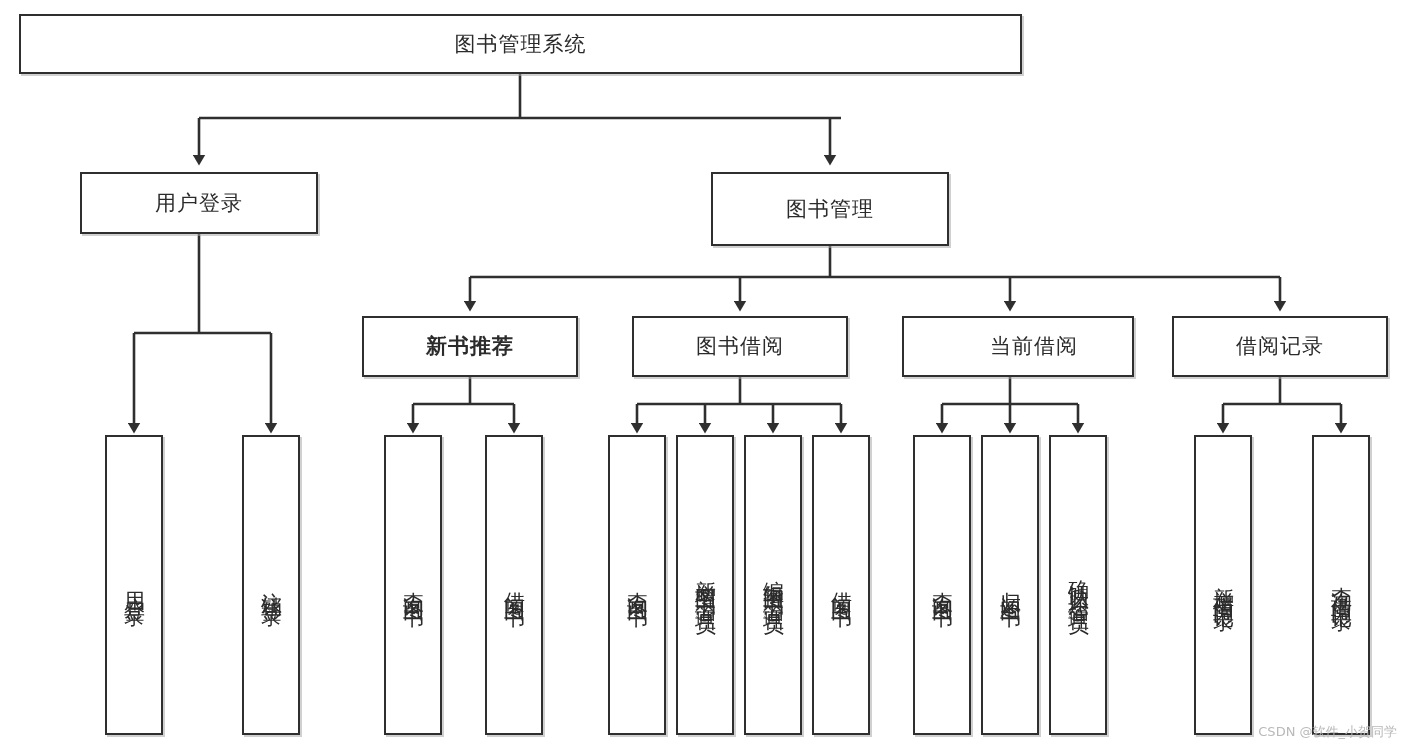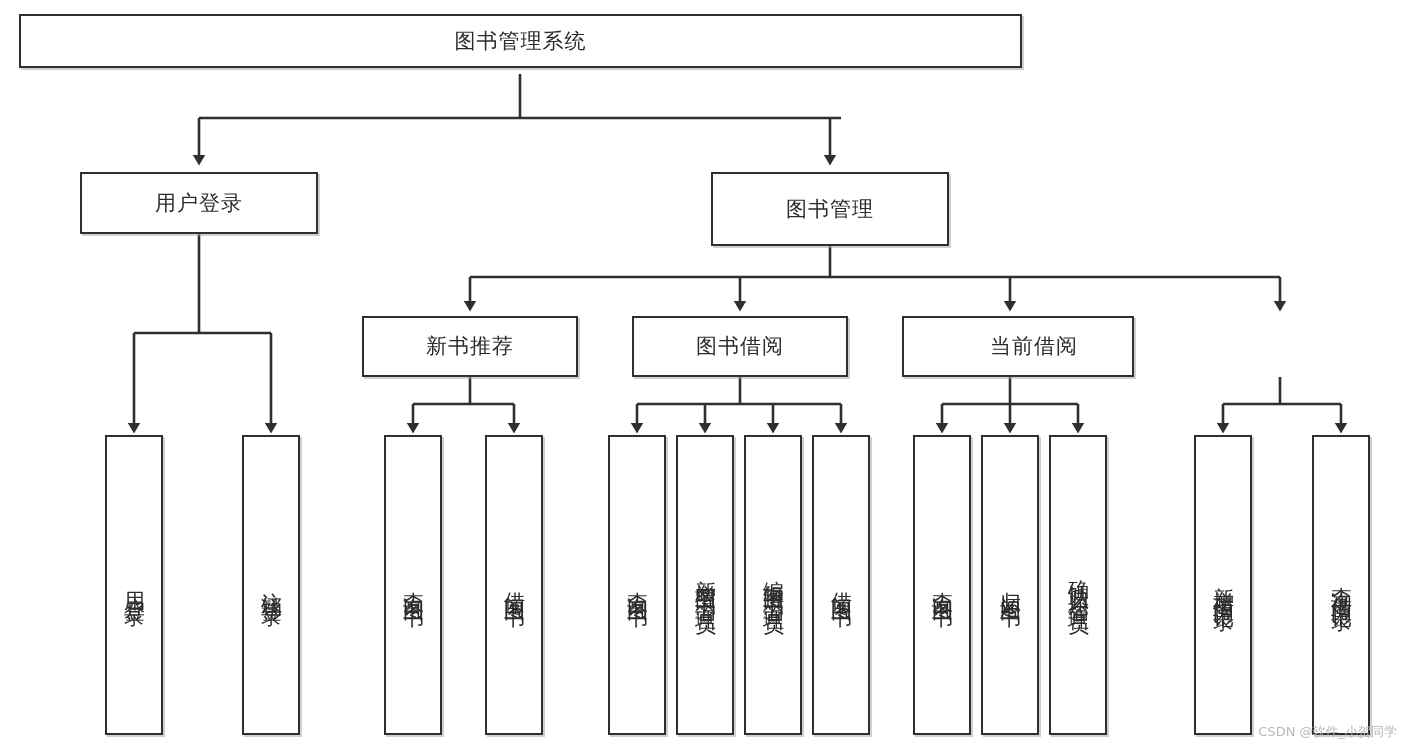--- a/index.html
+++ b/index.html
@@ -66,39 +66,42 @@
       <path d="M1010,404 L1010,424" marker-end="url(#arr)"></path>
       <path d="M1078,404 L1078,424" marker-end="url(#arr)"></path>
 
       <path d="M1280,377 L1280,404"></path>
       <path d="M1223,404 L1341,404"></path>
       <path d="M1223,404 L1223,424" marker-end="url(#arr)"></path>
       <path d="M1341,404 L1341,424" marker-end="url(#arr)"></path>
     </g>
   </svg>
 
-  <div class="node h-node" style="left:19px;top:14px;width:1003px;height:54px;text-align:center;">
+  <div class="node h-node" style="left:19px;top:14px;width:1003px;height:60px;text-align:center;">
     <span class="lbl">图书管理系统</span>
   </div>
 
   <div class="node h-node" style="left:80px;top:172px;width:238px;height:62px;">
     <span class="lbl">用户登录</span>
   </div>
   <div class="node h-node" style="left:711px;top:172px;width:238px;height:74px;">
     <span class="lbl">图书管理</span>
   </div>
 
-  <div class="node h-node" style="left:362px;top:316px;width:216px;height:61px;">
+  <div class="node h-node" style="left:362px;top:316px;width:216px;height:61px;font-weight:bold;">
     <span class="lbl">新书推荐</span>
   </div>
   <div class="node h-node" style="left:632px;top:316px;width:216px;height:61px;">
     <span class="lbl">图书借阅</span>
   </div>
   <div class="node h-node" style="left:902px;top:316px;width:232px;height:61px;padding-left:32px;">
     <span class="lbl">当前借阅</span>
+  </div>
+  <div class="node h-node" style="left:1172px;top:316px;width:216px;height:61px;">
+    <span class="lbl">借阅记录</span>
   </div>
 
   <div class="node v-node" style="left:105px;top:435px;width:58px;height:300px;">
     <span class="lbl">用户登录</span>
   </div>
   <div class="node v-node" style="left:242px;top:435px;width:58px;height:300px;">
     <span class="lbl">注销登录</span>
   </div>
 
   <div class="node v-node" style="left:384px;top:435px;width:58px;height:300px;">

